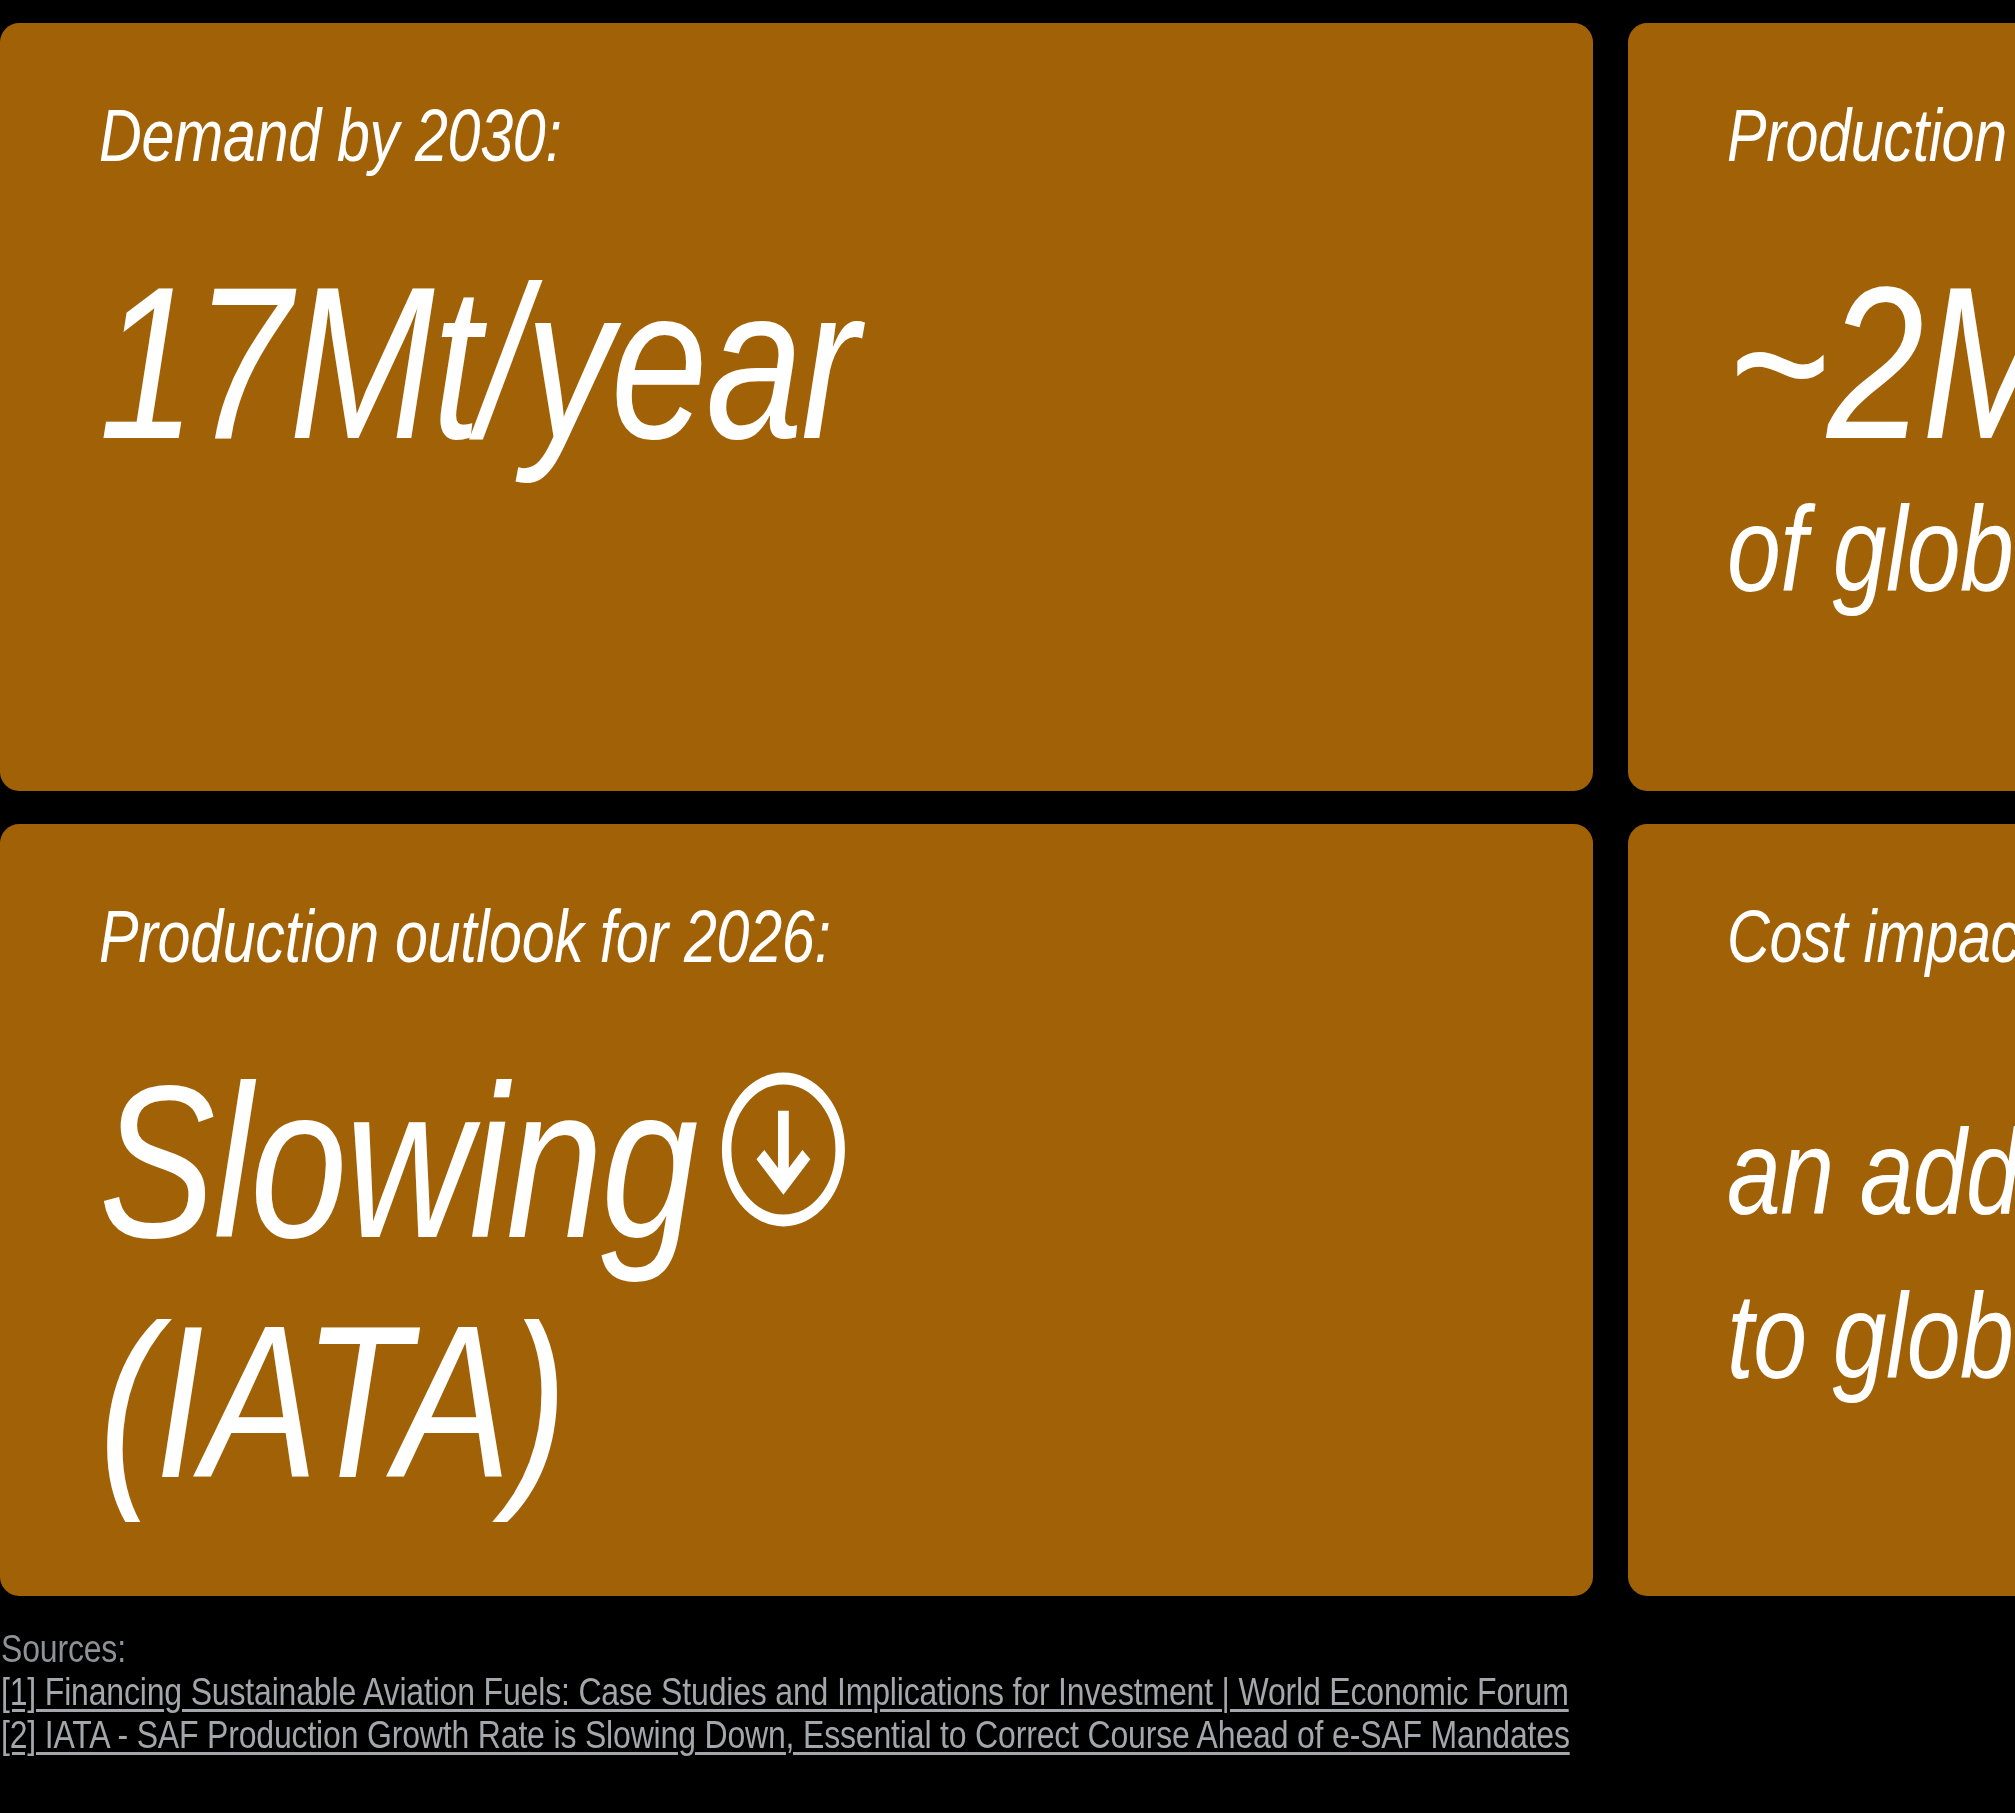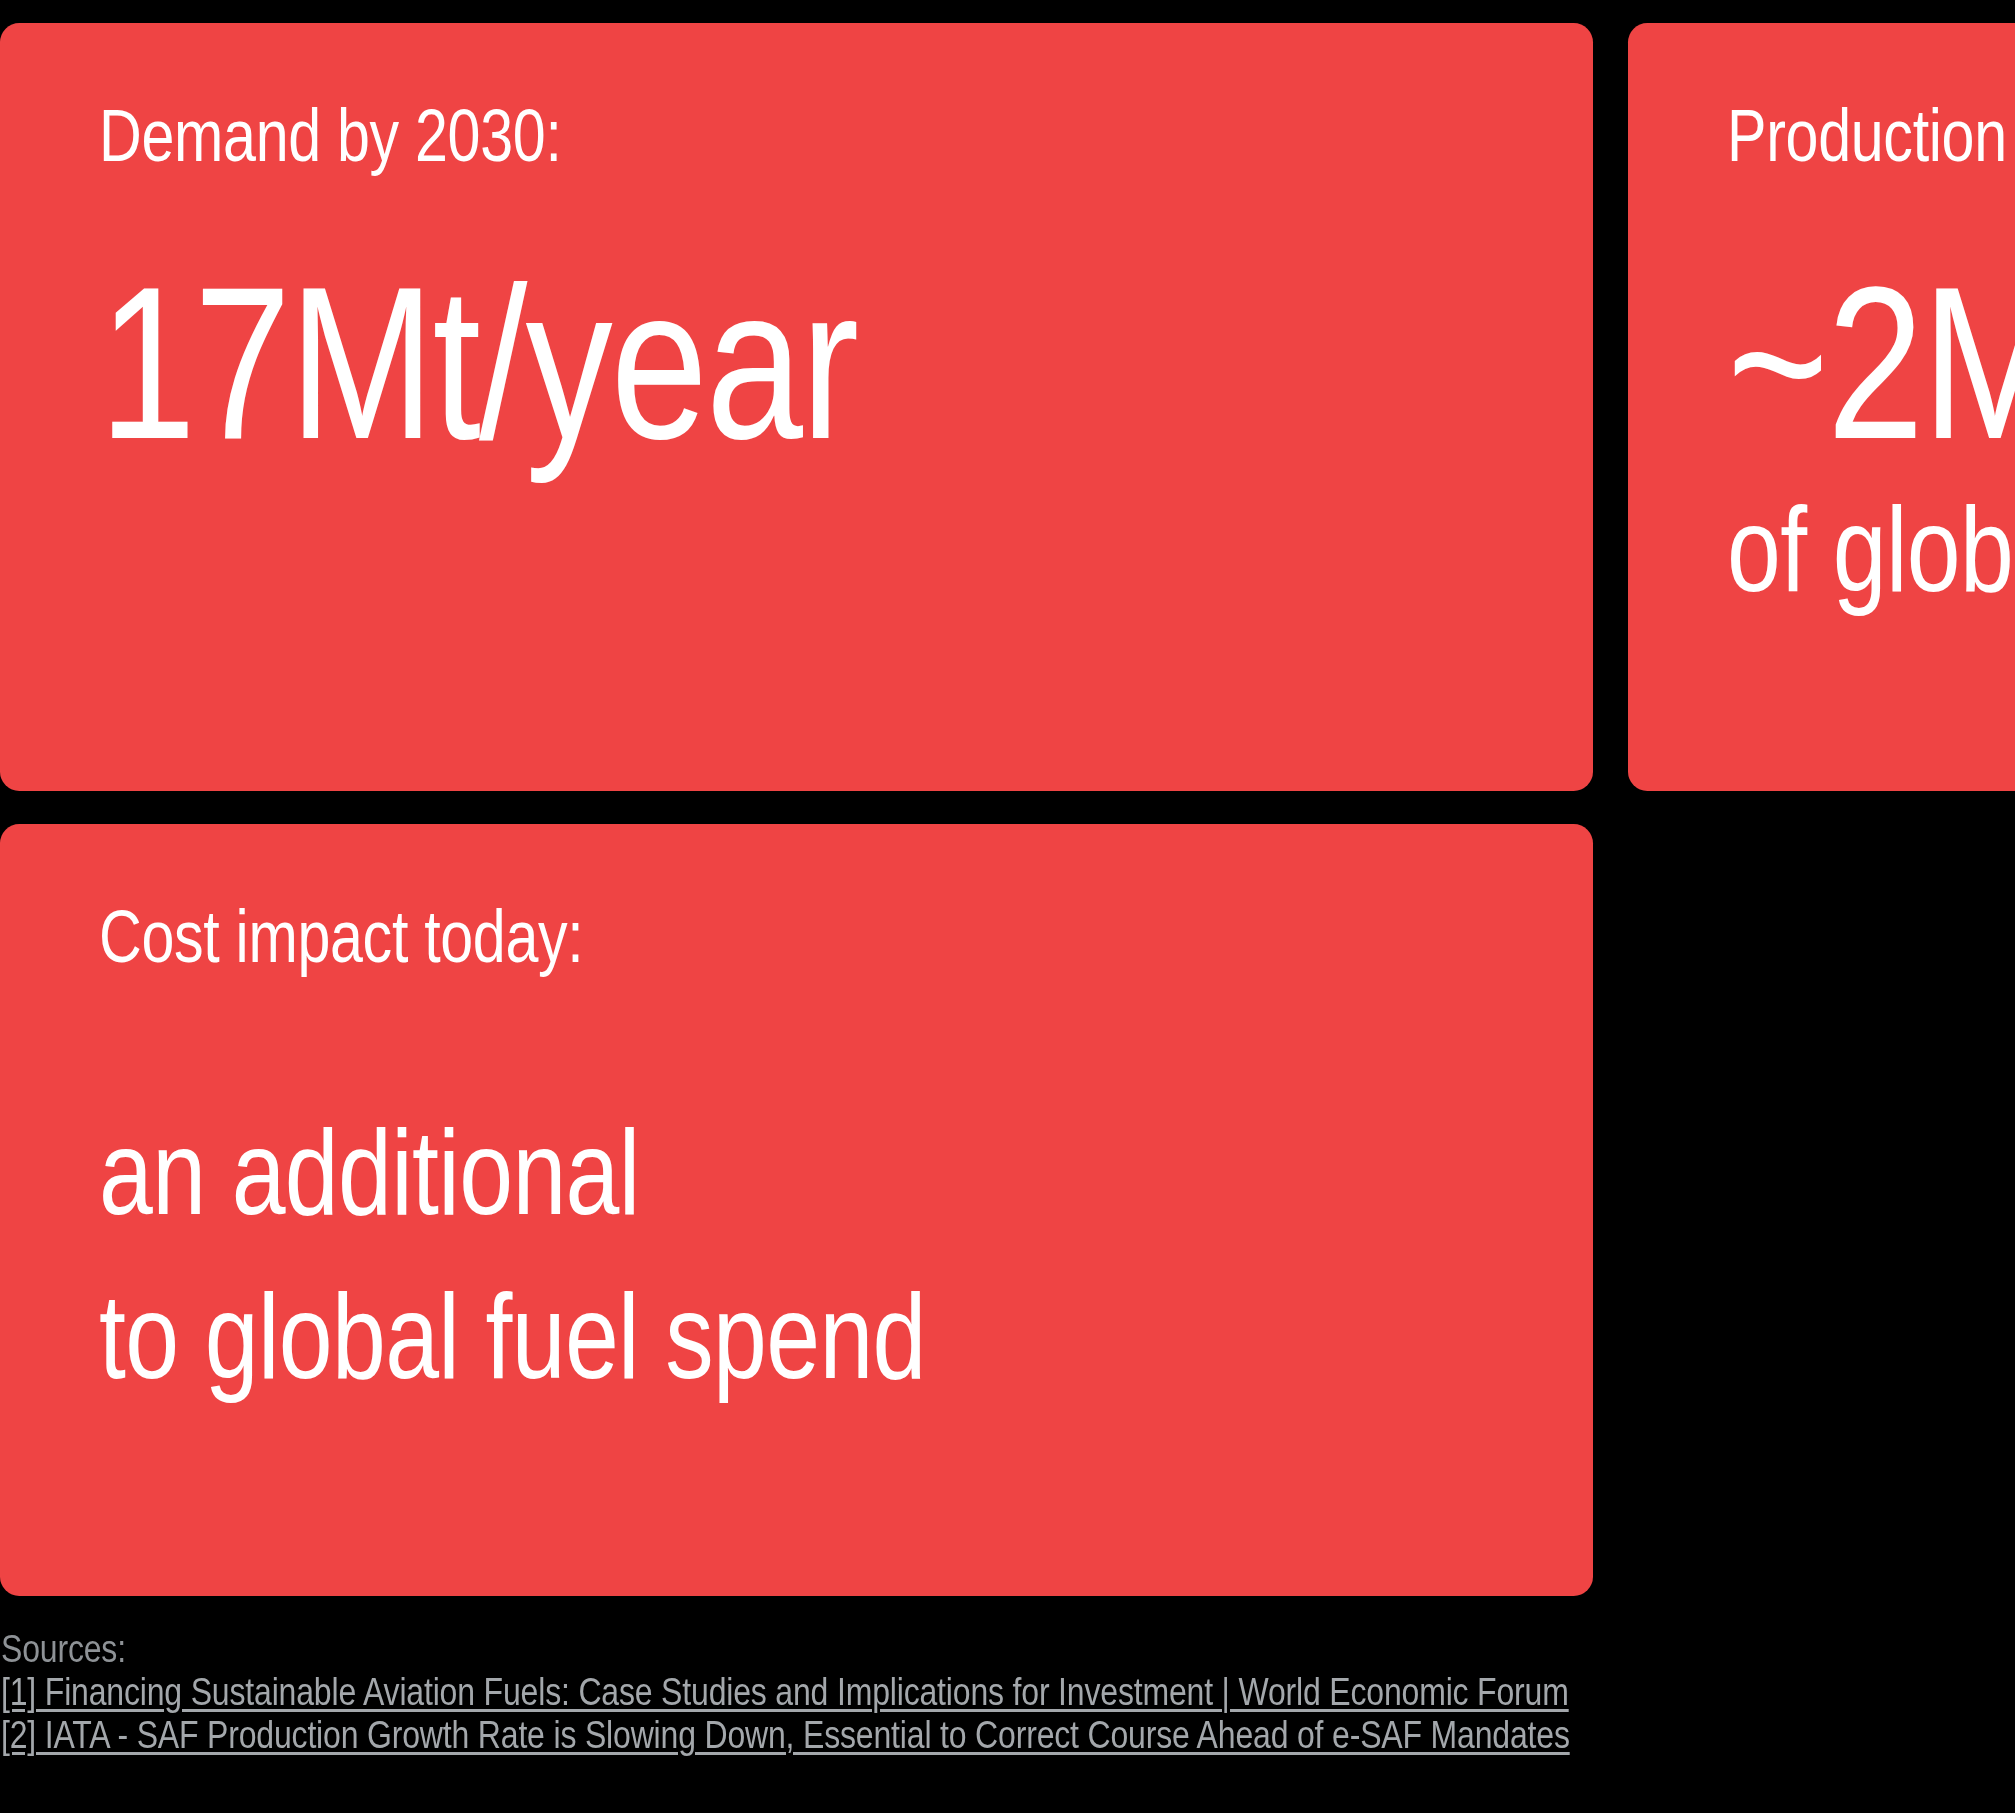--- a/index.html
+++ b/index.html
@@ -31,26 +31,27 @@
     width: 3222px;
     height: 1573px;
     display: grid;
     grid-template-columns: 1593px 1594px;
     grid-template-rows: 768px 772px;
     column-gap: 35px;
     row-gap: 33px;
   }
 
   .stat-card {
-    background: #ef4444;
+    background: #a16207;
     border-radius: 19.3px;
     position: relative;
     overflow: hidden;
     box-sizing: border-box;
     padding: 13px;
+    font-style: italic;
   }
   .stat-card.col-left  { border-top-left-radius: 19.3px; border-bottom-left-radius: 19.3px; }
 
   .card-inner {
     position: absolute;
     left: 99px;
     right: 48px;
     top: 0;
     bottom: 0;
   }
@@ -157,20 +158,38 @@
     <div class="stat-card card-prod">
       <div class="card-inner">
         <div class="card-label">Production in 2025:</div>
         <div class="card-headline">
           <span class="hl-line"><span>~2Mt,</span></span>
           <span class="hl-line hl-small">of global jet fuel</span>
         </div>
       </div>
     </div>
 
+    <div class="stat-card col-left card-outlook">
+      <div class="card-inner">
+        <div class="card-label">Production outlook for 2026:</div>
+        <div class="card-headline">
+          <span class="hl-line slowing-row">
+            <span>Slowing</span>
+            <span class="arrow-circle-icon">
+              <svg viewBox="0 0 100 100" xmlns="http://www.w3.org/2000/svg" aria-hidden="true">
+                <circle cx="50" cy="50" r="42" fill="none" stroke="#FFFFFF" stroke-width="7"></circle>
+                <path d="M50 27 L50 69" stroke="#FFFFFF" stroke-width="8" stroke-linecap="butt" fill="none"></path>
+                <path d="M33 53 L50 71 L67 53" stroke="#FFFFFF" stroke-width="8" fill="none" stroke-linejoin="miter" stroke-linecap="butt"></path>
+              </svg>
+            </span>
+          </span>
+          <span class="hl-line">(IATA)</span>
+        </div>
+      </div>
+    </div>
 
     <div class="stat-card card-cost">
       <div class="card-inner">
         <div class="card-label">Cost impact today:</div>
         <div class="card-headline">
           <span class="hl-line"><span class="hl-small">an additional</span></span>
           <span class="hl-line hl-small">to global fuel spend</span>
         </div>
       </div>
     </div>

